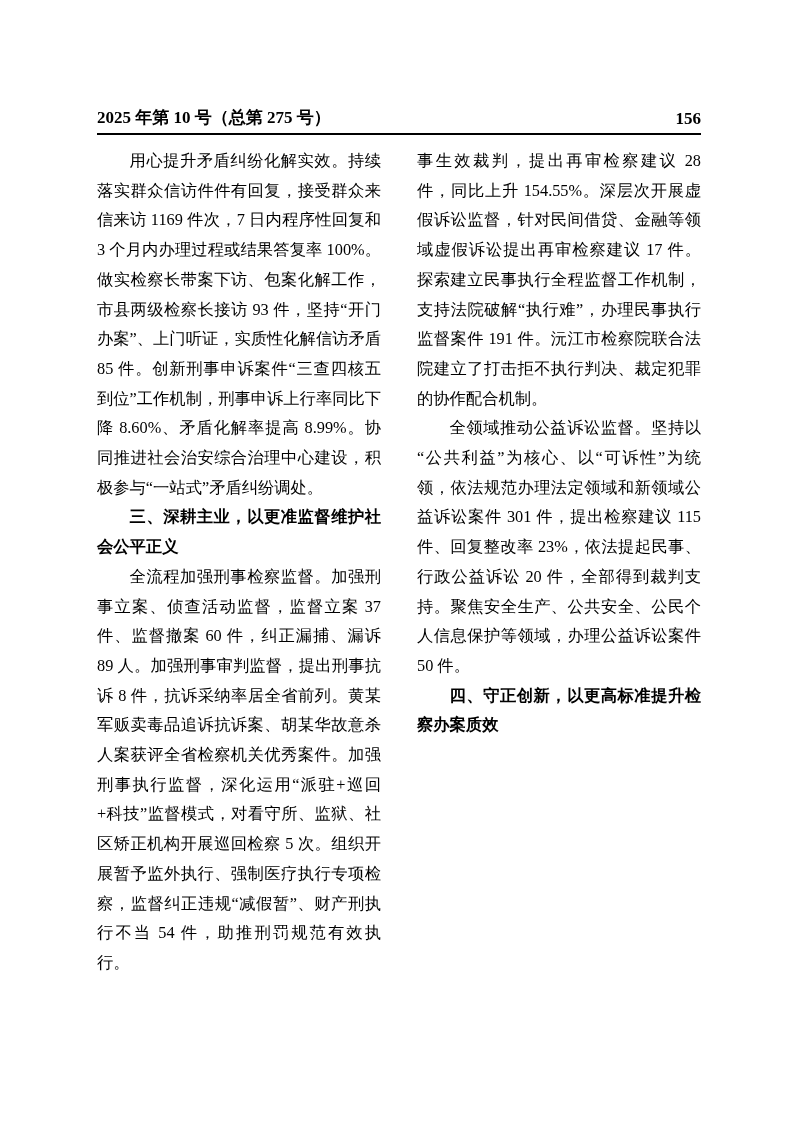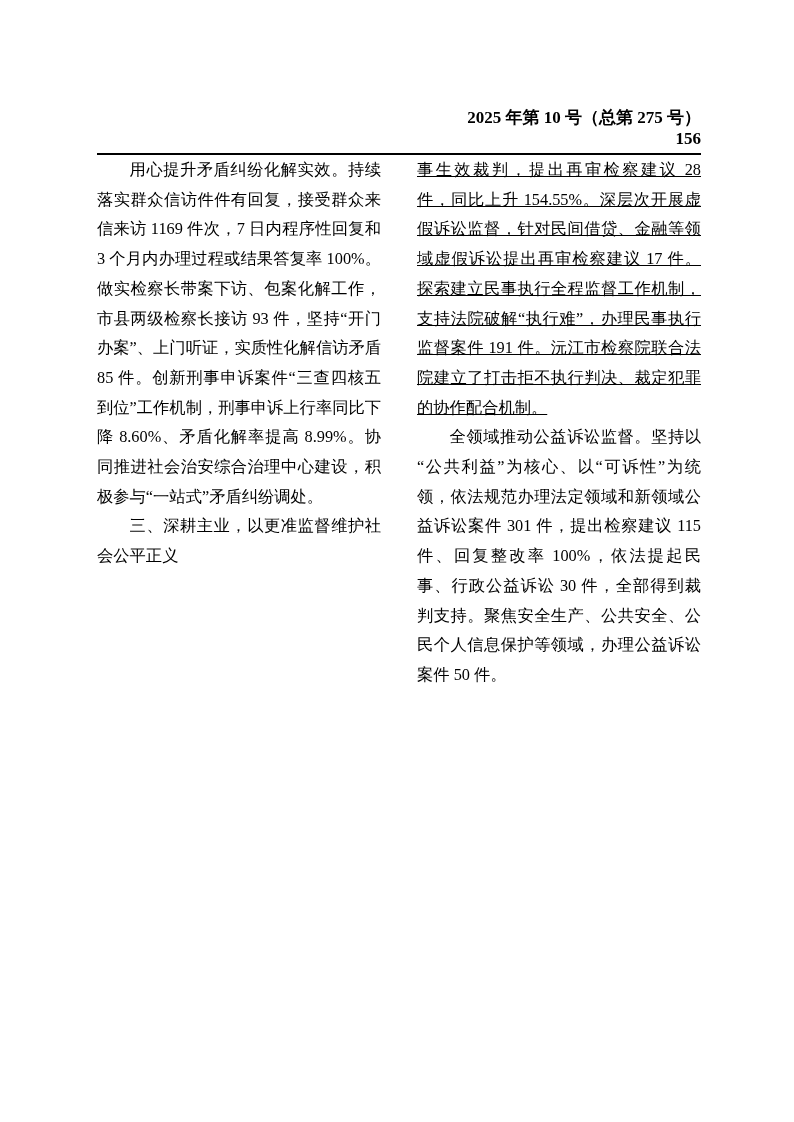--- a/index.html
+++ b/index.html
@@ -20,61 +20,63 @@
   .header {
     display: flex;
     justify-content: space-between;
     align-items: flex-end;
     border-bottom: 2.5px solid #000;
     padding-bottom: 4px;
     font-family: "Liberation Serif", "DejaVu Serif", serif;
     font-weight: bold;
     font-size: 17px;
     color: #000;
-    flex-direction: column;
   }
   .columns {
     display: flex;
     gap: 36px;
+    padding-top: 11px;
   }
   .col {
     width: 290px;
     font-family: "Liberation Serif", "DejaVu Serif", serif;
     font-size: 16.3px;
     line-height: 29.7px;
     color: #000;
     text-align: justify;
     text-justify: inter-character;
   }
   .col p { margin: 0; text-indent: 2em; }
-  .col p.cont { text-indent: 0; text-decoration: underline; }
+  .col p.cont { text-indent: 0; }
   .col p.flow { text-align-last: justify; }
   .col p.heading {
     font-family: "Liberation Sans", "DejaVu Sans", sans-serif;
-    font-weight: normal;
+    font-weight: bold;
   }
 </style>
 </head>
 <body>
 
 <div class="page">
   <div class="content">
 
     <div class="header">
       <span>2025 年第 10 号（总第 275 号）</span>
       <span>156</span>
     </div>
 
     <div class="columns">
 
       <div class="col">
         <p class="para">用心提升矛盾纠纷化解实效。持续落实群众信访件件有回复，接受群众来信来访 1169 件次，7 日内程序性回复和 3 个月内办理过程或结果答复率 100%。做实检察长带案下访、包案化解工作，市县两级检察长接访 93 件，坚持“开门办案”、上门听证，实质性化解信访矛盾 85 件。创新刑事申诉案件“三查四核五到位”工作机制，刑事申诉上行率同比下降 8.60%、矛盾化解率提高 8.99%。协同推进社会治安综合治理中心建设，积极参与“一站式”矛盾纠纷调处。</p>
         <p class="heading">三、深耕主业，以更准监督维护社会公平正义</p>
+        <p class="para">全流程加强刑事检察监督。加强刑事立案、侦查活动监督，监督立案 37 件、监督撤案 60 件，纠正漏捕、漏诉 89 人。加强刑事审判监督，提出刑事抗诉 8 件，抗诉采纳率居全省前列。黄某军贩卖毒品追诉抗诉案、胡某华故意杀人案获评全省检察机关优秀案件。加强刑事执行监督，深化运用“派驻+巡回+科技”监督模式，对看守所、监狱、社区矫正机构开展巡回检察 5 次。组织开展暂予监外执行、强制医疗执行专项检察，监督纠正违规“减假暂”、财产刑执行不当 54 件，助推刑罚规范有效执行。</p>
       </div>
 
       <div class="col">
         <p class="para cont">事生效裁判，提出再审检察建议 28 件，同比上升 154.55%。深层次开展虚假诉讼监督，针对民间借贷、金融等领域虚假诉讼提出再审检察建议 17 件。探索建立民事执行全程监督工作机制，支持法院破解“执行难”，办理民事执行监督案件 191 件。沅江市检察院联合法院建立了打击拒不执行判决、裁定犯罪的协作配合机制。</p>
-        <p class="para">全领域推动公益诉讼监督。坚持以“公共利益”为核心、以“可诉性”为统领，依法规范办理法定领域和新领域公益诉讼案件 301 件，提出检察建议 115 件、回复整改率 100%，依法提起民事、行政公益诉讼 30 件，全部得到裁判支持。聚焦安全生产、公共安全、公民个人信息保护等领域，办理公益诉讼案件 50 件。</p>
+        <p class="para">全领域推动公益诉讼监督。坚持以“公共利益”为核心、以“可诉性”为统领，依法规范办理法定领域和新领域公益诉讼案件 301 件，提出检察建议 115 件、回复整改率 23%，依法提起民事、行政公益诉讼 20 件，全部得到裁判支持。聚焦安全生产、公共安全、公民个人信息保护等领域，办理公益诉讼案件 50 件。</p>
+        <p class="heading">四、守正创新，以更高标准提升检察办案质效</p>
       </div>
 
     </div>
   </div>
 </div>
 
 </body></html>

